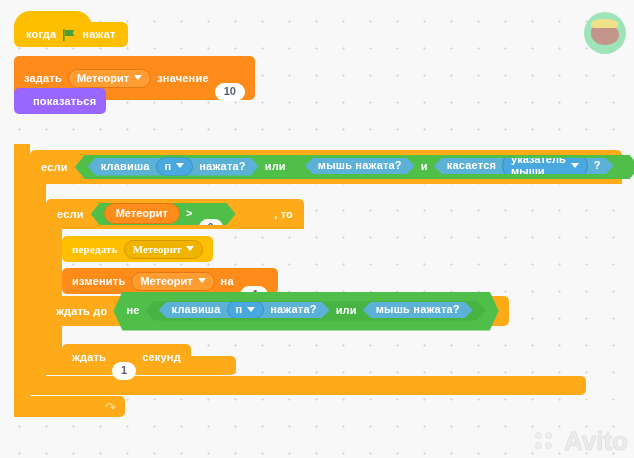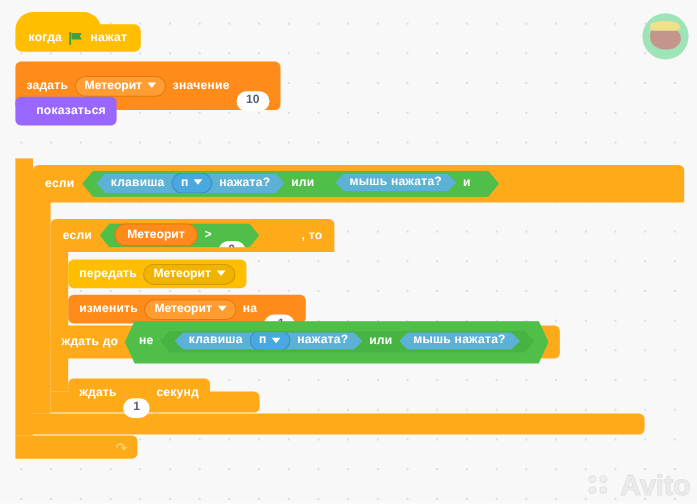--- a/index.html
+++ b/index.html
@@ -52,21 +52,21 @@
     position: absolute;
     display: flex; align-items: center;
     gap: 6px;
     padding: 0 10px;
     border-radius: 5px;
   }
 
   .c-var   { background: #ff8c1a; }
   .c-looks { background: #9966ff; padding-left: 19px; }
   .c-ctrl  { background: #ffab19; }
-  .c-event { background: #ffbf00; }
+  .c-event { background: #ffbf00; font-family: Liberation Serif, serif; }
   .c-ctrl-d{ background: #f9a825; }
 
   
   .oval {
     background: #ffffff;
     color: #575e75;
     border-radius: 999px;
     font-size: 11px;
     font-weight: bold;
     padding: 2px 9px 3px;
@@ -249,20 +249,28 @@
         <span class="lbl">нажата?</span>
       </span>
 
       <span class="lbl">или</span>
 
       <span class="hex hex-green" style="height:20px;">
         <span class="hex hex-blue" style="height:16px;">
           <span class="lbl">мышь нажата?</span>
         </span>
         <span class="lbl">и</span>
+        <span class="hex hex-blue" style="height:16px;">
+          <span class="lbl">касается</span>
+          <span class="dd-sense">
+            <span>указатель мыши</span>
+            <i class="caret"></i>
+          </span>
+          <span class="lbl">?</span>
+        </span>
       </span>
     </span>
 
   </div>
 
   <div class="c-ctrl" style="position:absolute; left:30px; top:183px; width:16px; height:193px;"></div>
 
   <div class="c-ctrl" style="position:absolute; left:30px; top:376px; width:556px; height:19px; border-radius:0 5px 5px 0;"></div>
 
   <div class="c-head c-ctrl" style="position:absolute; left:46px; top:199px; width:258px; height:30px;">

